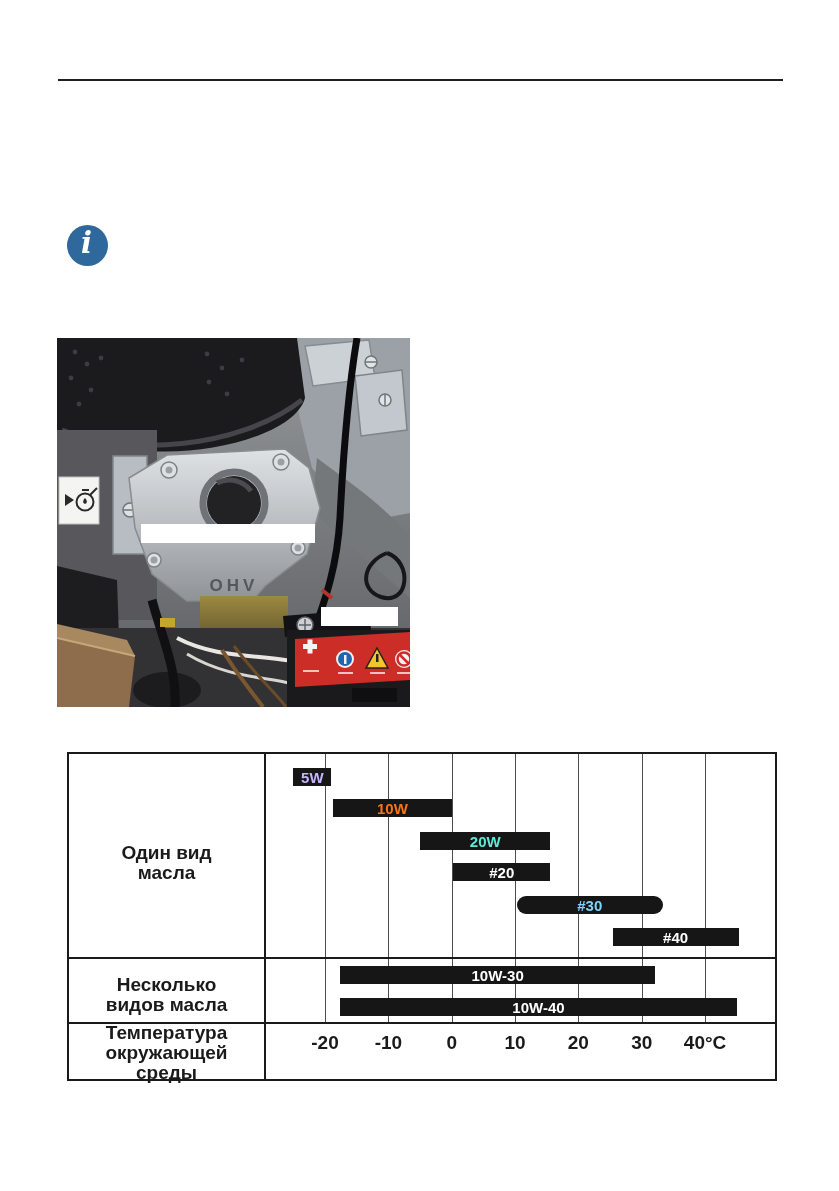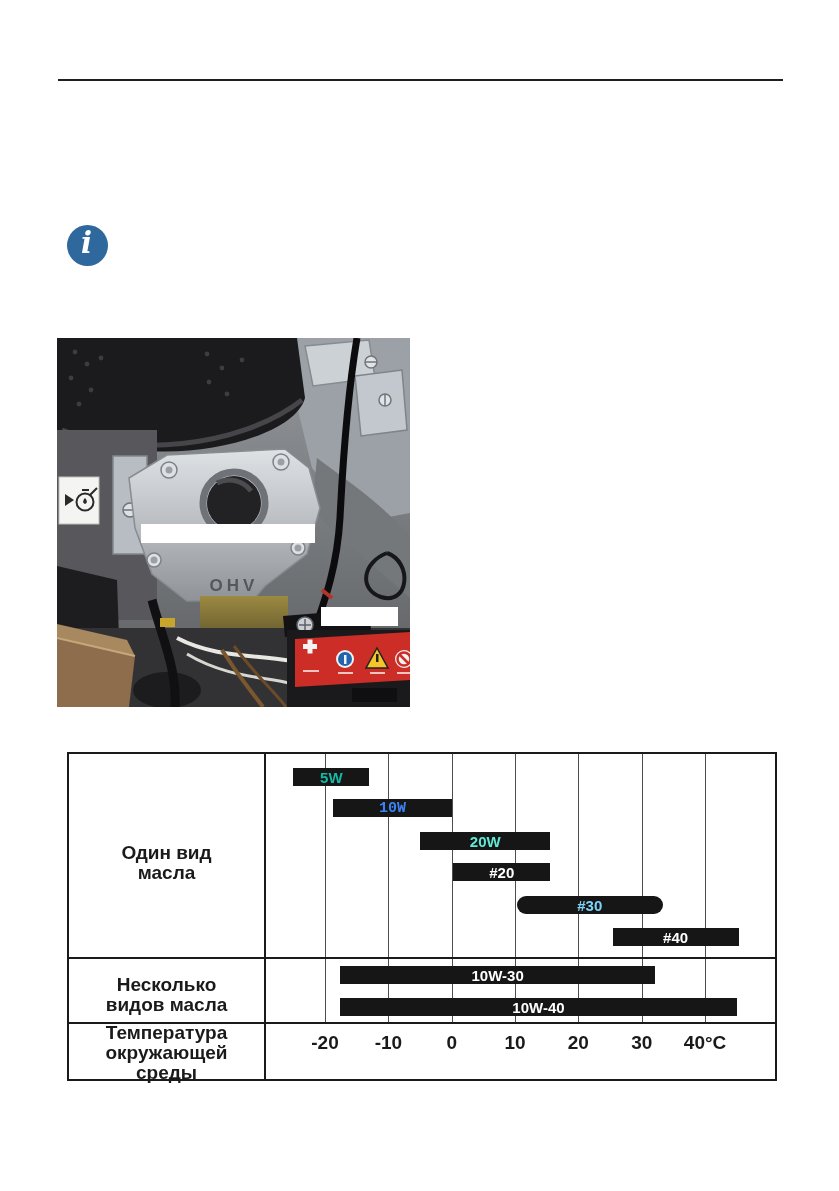--- a/index.html
+++ b/index.html
@@ -201,22 +201,22 @@
     <div class="gridline" style="left: 509.38px; height: 268px;"></div>
     <div class="gridline" style="left: 572.72px; height: 268px;"></div>
     <div class="gridline" style="left: 636.06px; height: 268px;"></div>
     <div class="vsep" style="left: 195px;"></div>
     <div class="hsep" style="top: 203px;"></div>
     <div class="hsep" style="top: 268px;"></div>
     <div class="sec-label" style="top: 0px; height: 203px; padding-top: 14px;">
       <div style="position: static;">Один вид</div>
       <div style="position: static;">масла</div>
     </div>
-    <div class="bar" style="left: 224.35px; top: 14px; width: 76px; background: rgb(22, 22, 22); color: #14b8a6;">5W</div>
-    <div class="bar" style="left: 263.621px; top: 45px; width: 119.713px; background: rgb(22, 22, 22); color: #3b82f6; font-family: Liberation Mono, monospace;">10W</div>
+    <div class="bar" style="left: 224.35px; top: 14px; width: 38px; background: rgb(22, 22, 22); color: #c4b5fd;">5W</div>
+    <div class="bar" style="left: 263.621px; top: 45px; width: 119.713px; background: rgb(22, 22, 22); color: #f97316;">10W</div>
     <div class="bar" style="left: 351.03px; top: 78px; width: 130.48px; background: rgb(22, 22, 22); color: #5eead4;">20W</div>
     <div class="bar" style="left: 383.967px; top: 109px; width: 97.5436px; background: rgb(22, 22, 22); color: rgb(255, 255, 255);">#20</div>
     <div class="bar" style="left: 447.94px; top: 142px; width: 145.682px; background: rgb(22, 22, 22); color: #7dd3fc; border-radius: 9px;">#30</div>
     <div class="bar" style="left: 543.584px; top: 174px; width: 126.047px; background: rgb(22, 22, 22); color: rgb(255, 255, 255);">#40</div>
     <div class="sec-label" style="top: 203px; height: 75px; padding-top: 0px;">
       <div style="position: static;">Несколько</div>
       <div style="position: static;">видов масла</div>
     </div>
     <div class="bar" style="left: 271.222px; top: 212px; width: 314.8px; background: rgb(22, 22, 22); color: rgb(255, 255, 255);">10W-30</div>
     <div class="bar" style="left: 271.222px; top: 244px; width: 396.508px; background: rgb(22, 22, 22); color: rgb(255, 255, 255);">10W-40</div>

